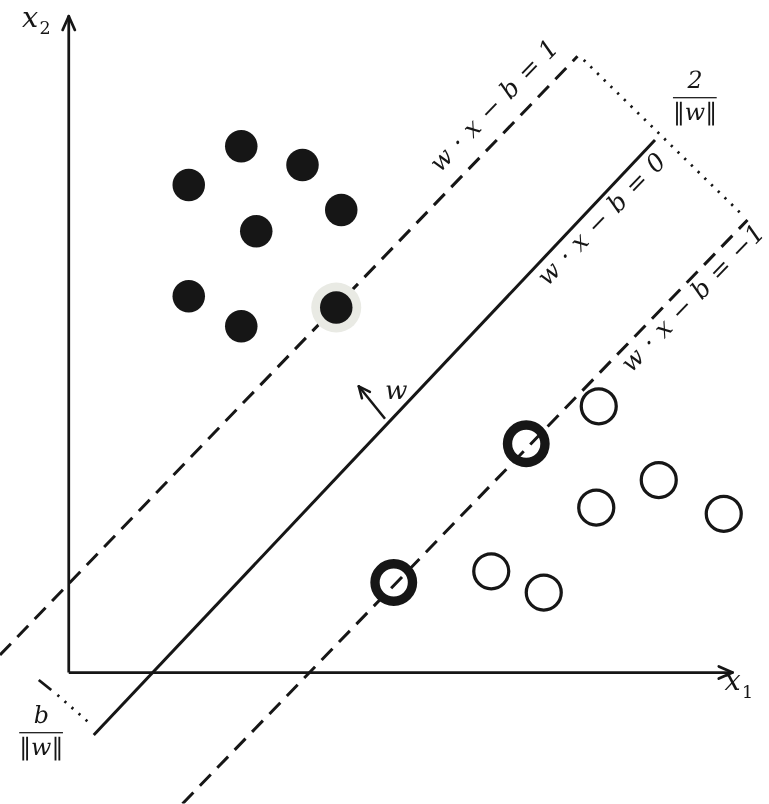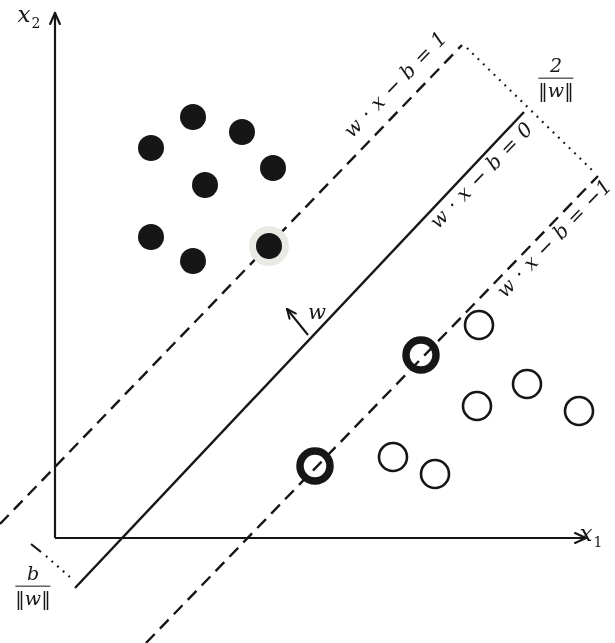--- a/index.html
+++ b/index.html
@@ -75,21 +75,21 @@
       <circle cx="477" cy="406" r="14" fill="#ffffff" stroke="#161616" stroke-width="2.6"></circle>
       <circle cx="579" cy="411" r="14" fill="#ffffff" stroke="#161616" stroke-width="2.6"></circle>
       <circle cx="393" cy="457" r="14" fill="#ffffff" stroke="#161616" stroke-width="2.6"></circle>
       <circle cx="435" cy="474" r="14" fill="#ffffff" stroke="#161616" stroke-width="2.6"></circle>
       <circle cx="421" cy="355" r="15" fill="none" stroke="#161616" stroke-width="7.5"></circle>
       <circle cx="315" cy="466" r="15" fill="none" stroke="#161616" stroke-width="7.5"></circle>
     </svg>
 
   <div class="lbl axis-lbl" style="left:29px;top:16px"><i>x</i><sub>2</sub></div>
 
-  <div class="lbl axis-lbl" style="left:591px;top:535px"><i>x</i><sub>1</sub></div>
+  <div class="lbl axis-lbl" style="left:591px;top:547px"><i>x</i><sub>1</sub></div>
 
   <div class="lbl eq" style="left:395px;top:84px">w · x − b = 1</div>
 
   <div class="lbl eq" style="left:481px;top:175px">w · x − b = 0</div>
 
   <div class="lbl eq" style="left:554px;top:238px">w · x − b = −1</div>
 
   <div class="lbl wlbl" style="left:317px;top:312px">w</div>
 
   <div class="lbl frac" style="left:556px;top:78px">

